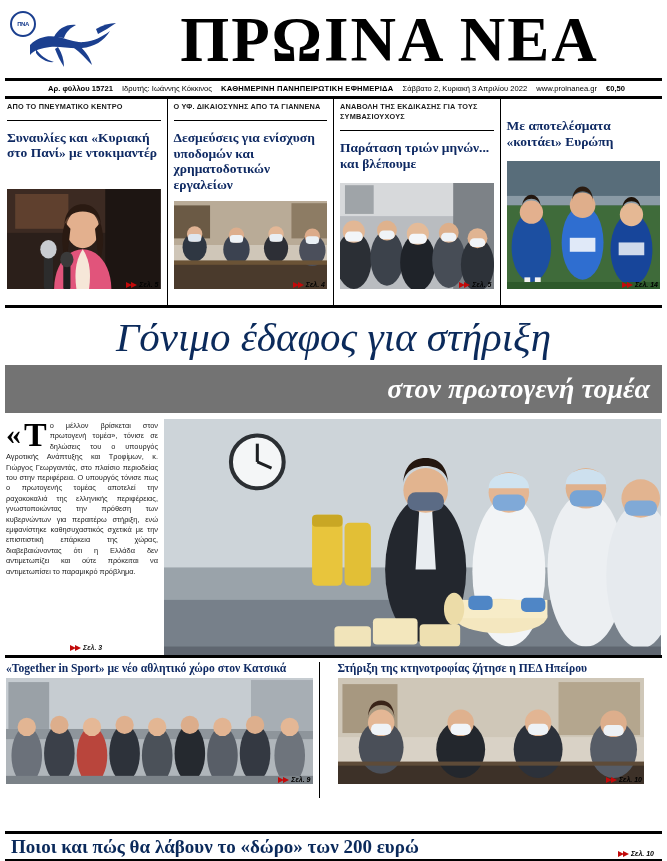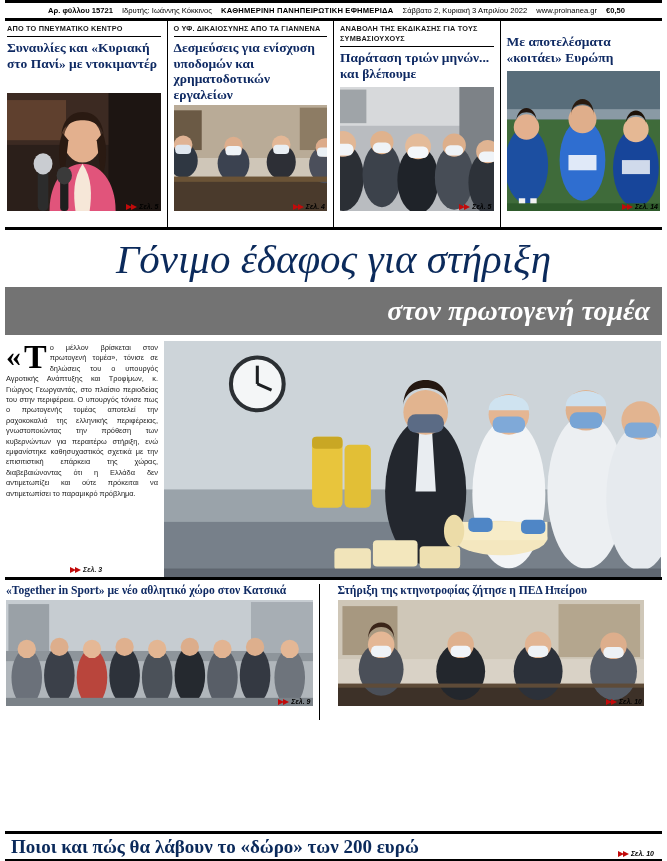--- a/index.html
+++ b/index.html
@@ -76,20 +76,21 @@
     padding: 0 5px;
     height: 206px;
   }
   .tcol {
     position: relative;
     flex: 1 1 0;
     padding: 3px 6px 0 6px;
     border-right: 1px solid #000;
     display: flex;
     flex-direction: column;
+    gap: 6px;
   }
   .tcol:last-child { border-right: none; padding-right: 2px; }
   .tcol:first-child { padding-left: 2px; }
   .kicker {
     font-size: 7.3px;
     font-weight: bold;
     color: #1b1b1b;
     letter-spacing: 0.2px;
     line-height: 10px;
     min-height: 10px;
@@ -273,20 +274,38 @@
     right: 8px; bottom: 2px;
     display: flex; align-items: center; gap: 2px;
     font-size: 7px; font-weight: bold; font-style: italic;
   }
 </style>
 </head>
 <body>
 
 <div class="page">
 
+  <div class="masthead">
+    <div class="logo-box">
+      <div class="logo-circle">
+        <span>ΠΝΑ</span>
+      </div>
+      <svg class="logo-bird" viewBox="0 0 92 50">
+        <g fill="#1b3f8f">
+          <path d="M6 26 C14 18 24 16 34 18 C44 20 52 24 60 23 C70 22 78 18 86 12 C80 22 70 28 58 29 C46 30 36 27 26 28 C18 29 10 31 6 36 Z"></path>
+          <path d="M30 18 C34 10 42 5 52 6 C46 9 42 13 40 19 Z"></path>
+          <path d="M12 30 C16 36 22 41 30 43 C24 44 16 40 12 34 Z"></path>
+          <path d="M52 24 C60 30 66 38 68 46 C62 40 56 33 50 29 Z"></path>
+          <path d="M34 28 C38 34 40 41 40 48 C36 42 33 35 31 30 Z"></path>
+          <path d="M72 10 C78 6 86 4 92 4 C86 8 80 12 74 15 Z"></path>
+        </g>
+      </svg>
+    </div>
+    <div class="paper-title">ΠΡΩΙΝΑ ΝΕΑ</div>
+  </div>
 
   <div class="rule-thick"></div>
 
   <div class="infobar">
     <span class="b">Αρ. φύλλου 15721</span>
     <span>Ιδρυτής: Ιωάννης Κόκκινος</span>
     <span class="b sp">ΚΑΘΗΜΕΡΙΝΗ ΠΑΝΗΠΕΙΡΩΤΙΚΗ ΕΦΗΜΕΡΙΔΑ</span>
     <span>Σάββατο 2, Κυριακή 3 Απριλίου 2022</span>
     <span>www.proinanea.gr</span>
     <span class="b">€0,50</span>

